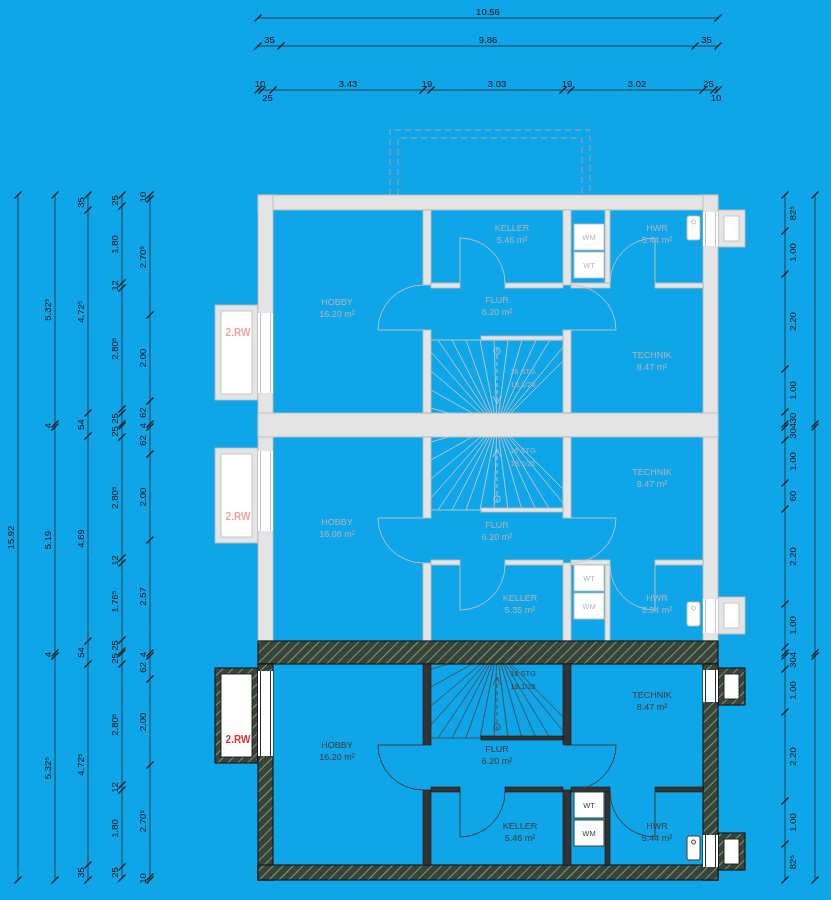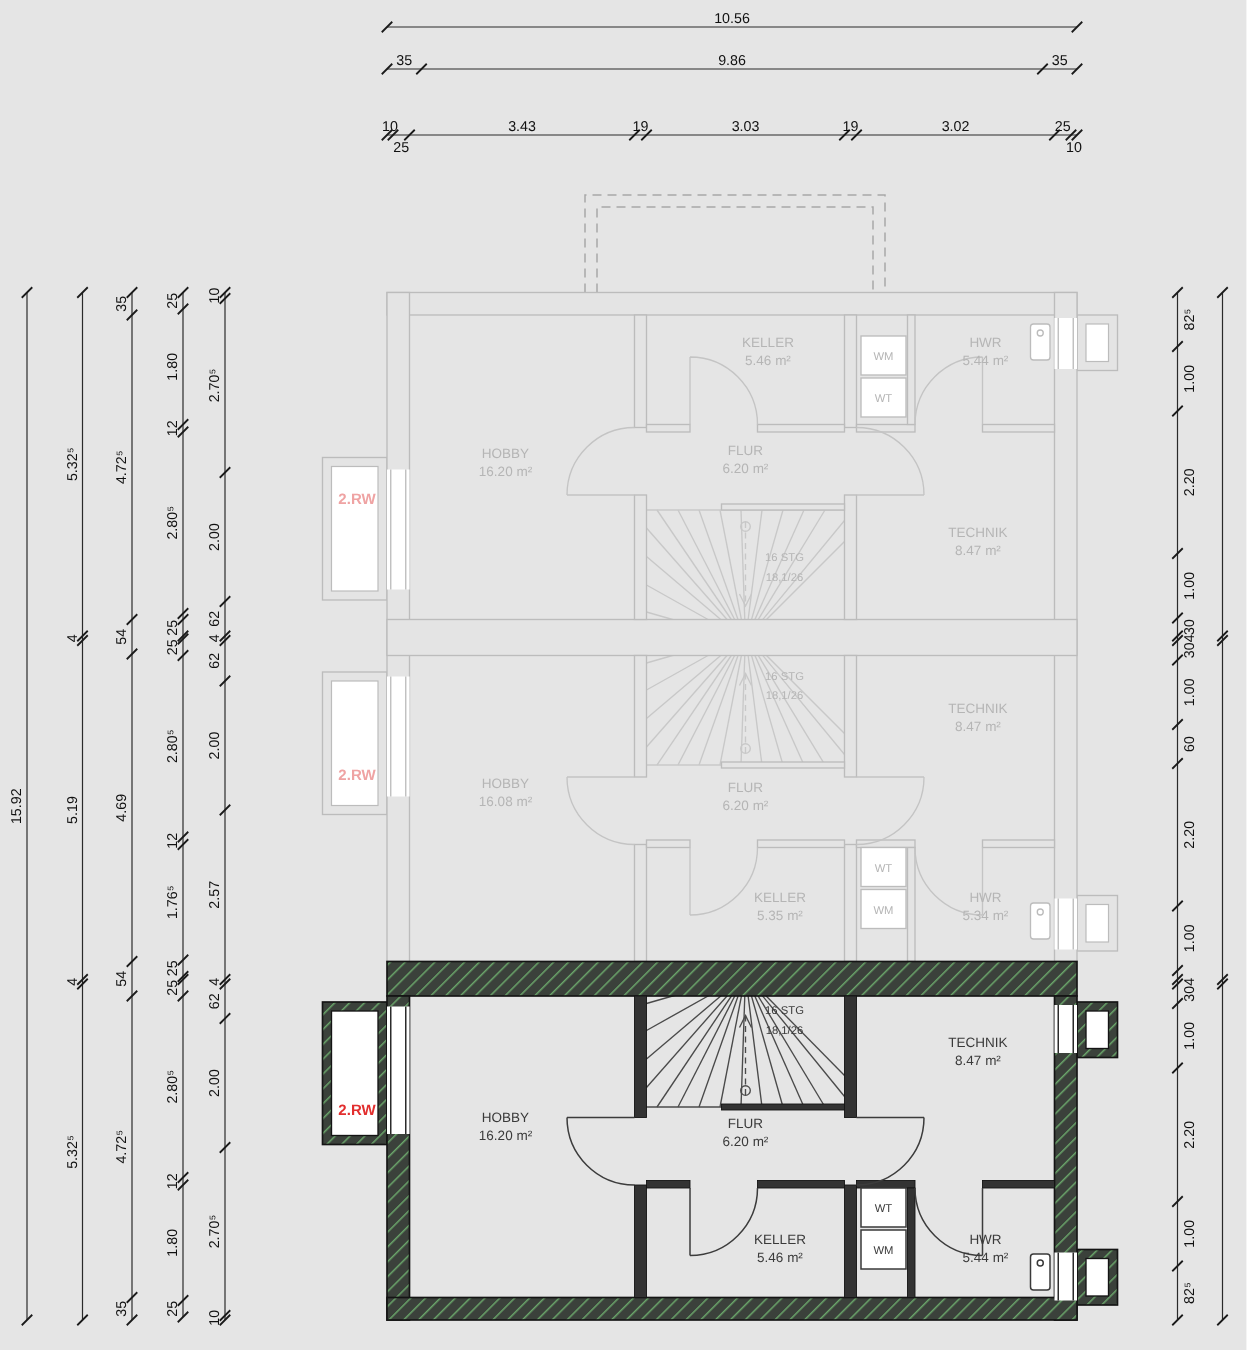--- a/index.html
+++ b/index.html
@@ -1,16 +1,16 @@
 <!DOCTYPE html>
 <html><head>
 <meta charset="utf-8">
 <style>
   html,body{margin:0;padding:0;background:#fff;}
-  .stage{position:relative;width:831px;height:900px;background:#e5e5e5;overflow:hidden;}
+  .stage{position:relative;width:831px;height:900px;background:#0ea5e9;overflow:hidden;}
   svg text{font-family:"Liberation Sans","DejaVu Sans",sans-serif;}
   
   .diml{stroke:#2a2a2a;stroke-width:0.8;}
   .tick{stroke:#1a1a1a;stroke-width:1.2;}
   .dimt{font-size:9.5px;fill:#111;}
   
   .wf{fill:#e4e4e4;stroke:#bcbcbc;stroke-width:0.9;}
   .winF{stroke:#bcbcbc;stroke-width:0.9;}
   .doorF{fill:none;stroke:#c4c4c4;stroke-width:0.9;}
   .apF{fill:#ffffff;stroke:#bcbcbc;stroke-width:0.9;}

